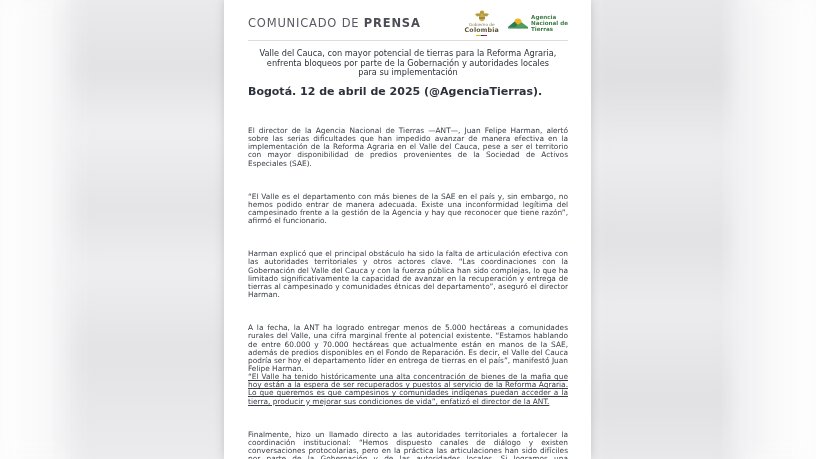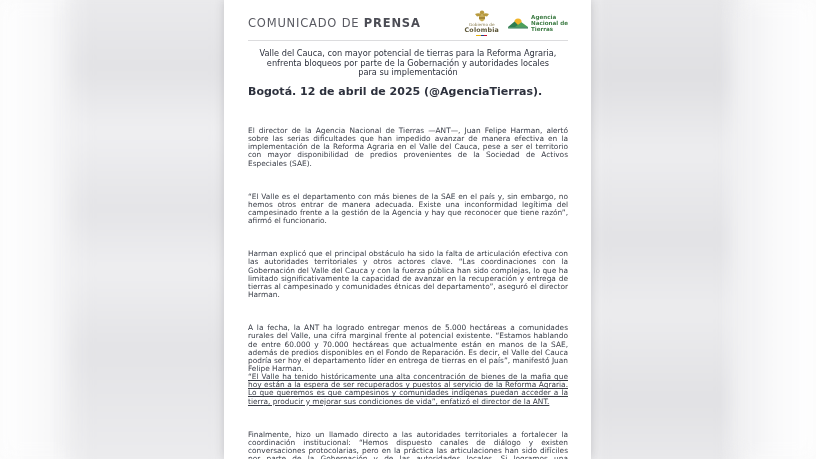--- a/index.html
+++ b/index.html
@@ -117,21 +117,21 @@
     </div>
 
     <div class="rule"></div>
 
     <div class="doc-title">Valle del Cauca, con mayor potencial de tierras para la Reforma Agraria, enfrenta bloqueos por parte de la Gobernación y autoridades locales para su implementación</div>
 
     <div class="dateline">Bogotá. 12 de abril de 2025 (@AgenciaTierras).</div>
 
     <div class="body-copy">
       <p>El director de la Agencia Nacional de Tierras —ANT—, Juan Felipe Harman, alertó sobre las serias dificultades que han impedido avanzar de manera efectiva en la implementación de la Reforma Agraria en el Valle del Cauca, pese a ser el territorio con mayor disponibilidad de predios provenientes de la Sociedad de Activos Especiales (SAE).</p>
-      <p>“El Valle es el departamento con más bienes de la SAE en el país y, sin embargo, no hemos otros entrar de manera adecuada. Existe una inconformidad legítima del campesinado frente a la gestión de la Agencia y hay que reconocer que tiene razón”, afirmó el funcionario.</p>
+      <p>“El Valle es el departamento con más bienes de la SAE en el país y, sin embargo, no hemos podido entrar de manera adecuada. Existe una inconformidad legítima del campesinado frente a la gestión de la Agencia y hay que reconocer que tiene razón”, afirmó el funcionario.</p>
       <p>Harman explicó que el principal obstáculo ha sido la falta de articulación efectiva con las autoridades territoriales y otros actores clave. “Las coordinaciones con la Gobernación del Valle del Cauca y con la fuerza pública han sido complejas, lo que ha limitado significativamente la capacidad de avanzar en la recuperación y entrega de tierras al campesinado y comunidades étnicas del departamento”, aseguró el director Harman.</p>
       <p>A la fecha, la ANT ha logrado entregar menos de 5.000 hectáreas a comunidades rurales del Valle, una cifra marginal frente al potencial existente. “Estamos hablando de entre 60.000 y 70.000 hectáreas que actualmente están en manos de la SAE, además de predios disponibles en el Fondo de Reparación. Es decir, el Valle del Cauca podría ser hoy el departamento líder en entrega de tierras en el país”, manifestó Juan Felipe Harman.</p>
       <p class="tight">“El Valle ha tenido históricamente una alta concentración de bienes de la mafia que hoy están a la espera de ser recuperados y puestos al servicio de la Reforma Agraria. Lo que queremos es que campesinos y comunidades indígenas puedan acceder a la tierra, producir y mejorar sus condiciones de vida”, enfatizó el director de la ANT.</p>
       <p>Finalmente, hizo un llamado directo a las autoridades territoriales a fortalecer la coordinación institucional: “Hemos dispuesto canales de diálogo y existen conversaciones protocolarias, pero en la práctica las articulaciones han sido difíciles por parte de la Gobernación y de las autoridades locales. Si logramos una cooperación real y efectiva, podríamos acelerar de manera significativa la implementación de la Reforma Agraria en el Valle del Cauca”.</p>
     </div>
 
     <div class="page-footer">
       <div>Calle 43 No. 57-41 CAN | Piso 2 | Bogotá, Colombia.</div>
       <div>Teléfono: (+57) 601 5185858  Extensión: 1202</div>
       <div>oficinadecomunicaciones@ant.gov.co</div>

